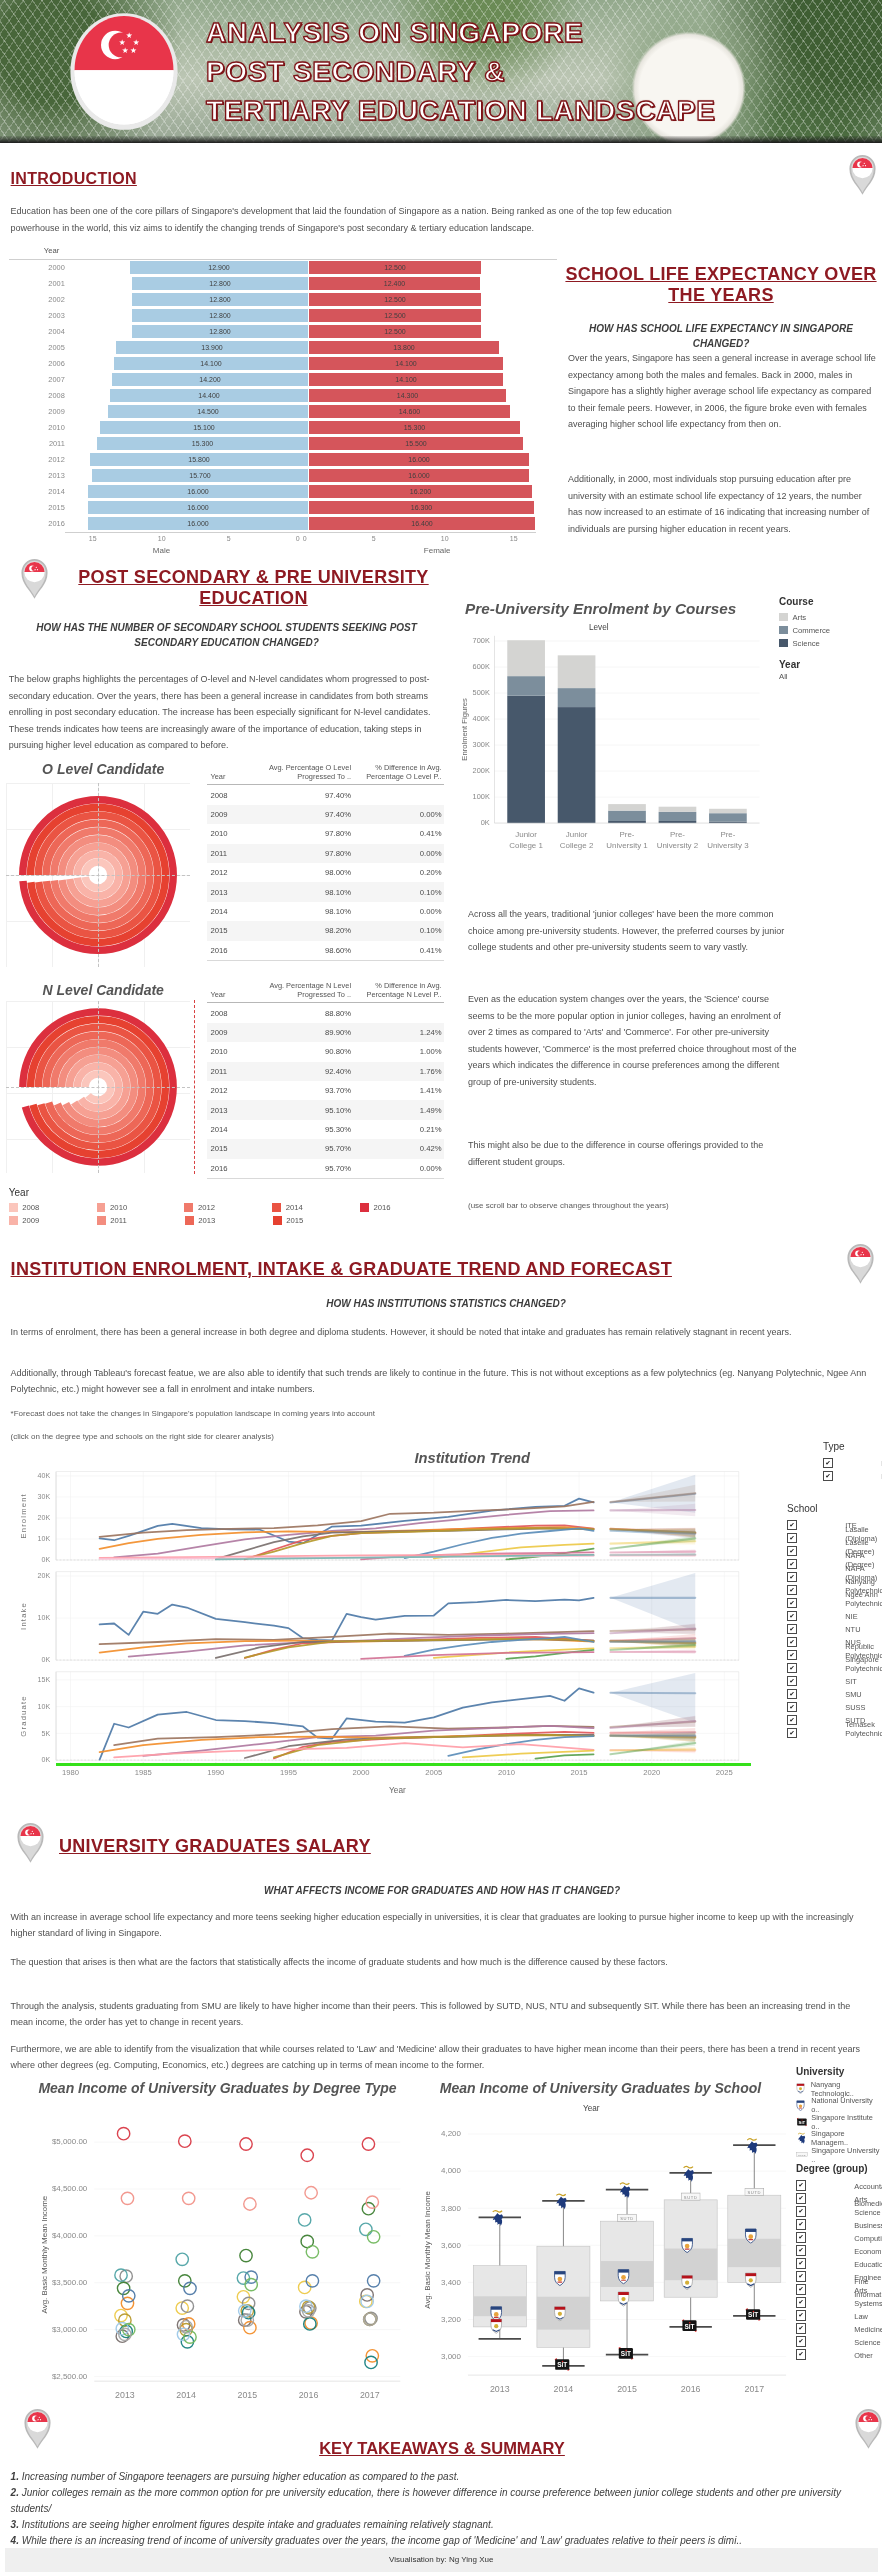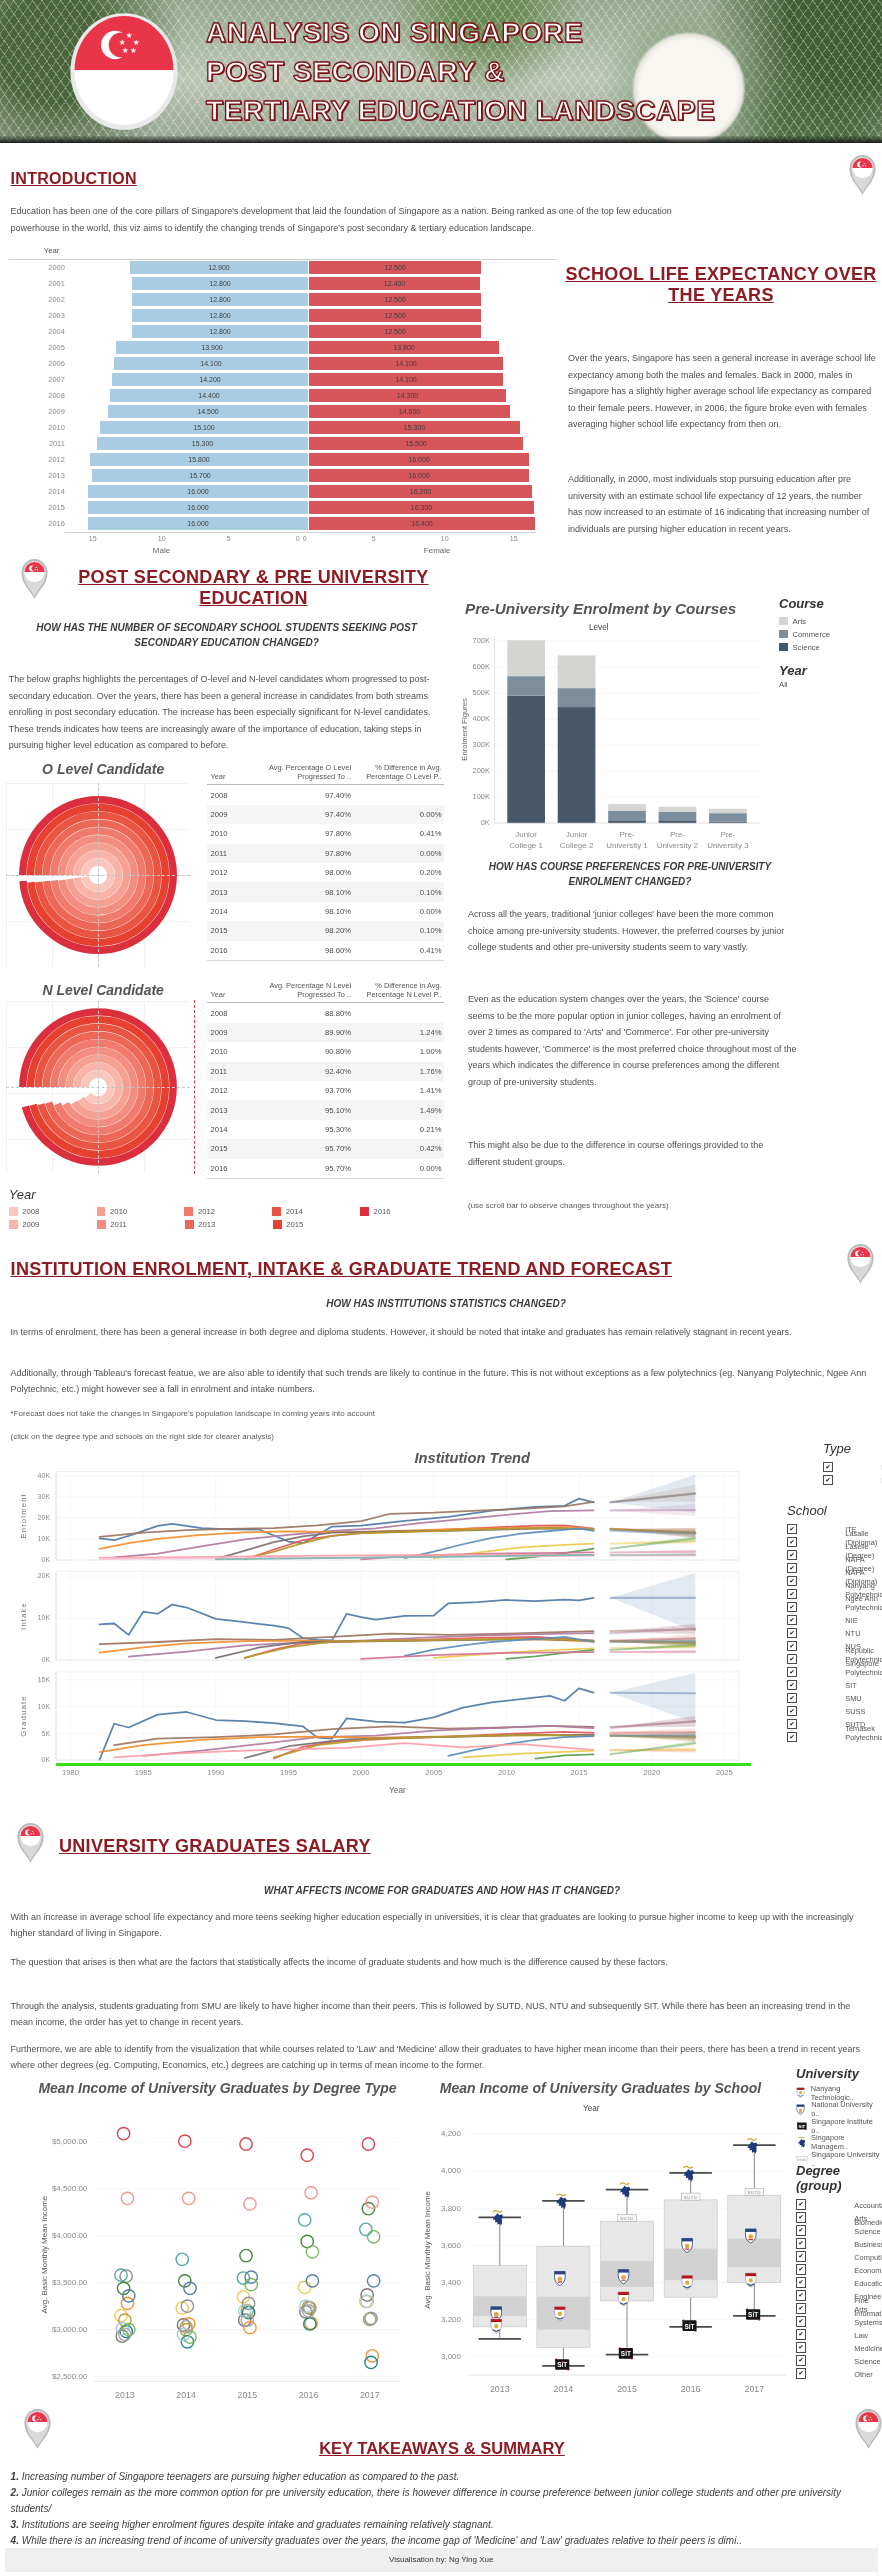--- a/index.html
+++ b/index.html
@@ -44,21 +44,21 @@
   .tbl-row:nth-child(even){background:#f5f5f5;}
   .c-year{width:46px;padding-left:3.5px;}
   .c-num{width:100px;text-align:right;padding-right:5.9px;}
   .c-num2{width:88px;text-align:right;padding-right:2.4px;}
   
   .radial-wrap{background-image:linear-gradient(#f0f0f0 0.6px,transparent 0.6px),
       linear-gradient(90deg,#f0f0f0 0.6px,transparent 0.6px);background-size:46px 46px;}
   .crosshair-h{position:absolute;left:0;top:50%;width:100%;border-top:0.6px dashed #c3c3c3;}
   .crosshair-v{position:absolute;top:0;left:50%;height:100%;border-left:0.6px dashed #c3c3c3;}
   
-  .leg-title{font-size:13px;color:#333;font-weight:700;font-style:italic;}
+  .leg-title{font-size:10px;color:#333;font-weight:700;}
   .leg-item{display:flex;align-items:center;font-size:7.7px;color:#555;}
   .sw{width:8.8px;height:8.8px;margin-right:4.7px;flex:0 0 8.8px;}
   .cb{display:flex;align-items:flex-end;height:13px;font-size:7.4px;color:#555;gap:44px;}
   .cb .box{width:8.2px;height:8.2px;border:0.9px solid #4a4a4a;margin-right:4.1px;display:flex;
            align-items:center;justify-content:center;font-size:6.5px;color:#222;background:#fff;flex:0 0 8.2px;}
   .footer-bar{position:absolute;left:4.7px;top:2548px;width:873px;height:23.6px;background:#efefef;
       display:flex;align-items:center;justify-content:center;font-size:8px;color:#333;}
   .takeaway{font-style:italic;color:#3f3f3f;font-size:10px;line-height:16px;}
   .takeaway b{font-weight:800;}
   svg text{font-family:"Liberation Sans",sans-serif;}
@@ -236,20 +236,21 @@
         <span class="abs" style="top: 2.4px; font-size: 7px; color: rgb(136, 136, 136); left: 376px;">10</span>
         <span class="abs" style="top: 2.4px; font-size: 7px; color: rgb(136, 136, 136); left: 445px;">15</span>
       </div>
     <div style="position:relative;height:14px;margin-left:56px;width:471px;">
       <span class="abs" style="left:88px;color:#666;font-size:8px;">Male</span>
       <span class="abs" style="left:359px;color:#666;font-size:8px;">Female</span>
     </div>
   </div>
 
   <div class="abs h-red big-title" style="left:565px;top:264px;width:312px;text-align:center;">SCHOOL LIFE EXPECTANCY OVER THE YEARS</div>
+  <div class="abs q" style="left:565px;top:321px;width:312px;">HOW HAS SCHOOL LIFE EXPECTANCY IN SINGAPORE CHANGED?</div>
   <div class="abs body-text" style="left:568px;top:350px;width:309px;">Over the years, Singapore has seen a general increase in average school life expectancy among both the males and females. Back in 2000, males in Singapore has a slightly higher average school life expectancy as compared to their female peers. However, in 2006, the figure broke even with females averaging higher school life expectancy from then on.</div>
   <div class="abs body-text" style="left:568px;top:471px;width:309px;">Additionally, in 2000, most individuals stop pursuing education after pre university with an estimate school life expectancy of 12 years, the number has now increased to an estimate of 16 indicating that increasing number of individuals are pursing higher education in recent years.</div>
 
   <div class="abs" style="left:19px;top:556px;"><svg width="31" height="44" viewBox="0 0 52 74">
         <path d="M26 72 C20 58 4 48 4 28 A22 23 0 0 1 48 28 C48 48 32 58 26 72 Z" fill="#b9b9b9"></path>
         <path d="M26 68 C21 56 7 47 7 28 A19 20 0 0 1 45 28 C45 47 31 56 26 68 Z" fill="#d9d9d9"></path>
         <circle cx="26" cy="27" r="17" fill="#fff"></circle>
         <path d="M9 27 A17 17 0 0 1 43 27 Z" fill="#e8354a"></path>
         <circle cx="22" cy="21" r="5" fill="#fff"></circle>
         <circle cx="25" cy="21" r="4.2" fill="#e8354a"></circle>
@@ -510,21 +511,20 @@
           <span>Commerce</span>
         </div>
         <div class="leg-item" style="height: 13px;">
           <div class="sw" style="background: rgb(71, 88, 107);"></div>
           <span>Science</span>
         </div>
       </div>
     <div class="leg-title" style="margin-top:9.4px;">Year</div>
     <div style="font-size:7.7px;color:#555;margin-top:2.4px;">All</div>
   </div>
-  <div class="abs q" style="left:465px;top:859px;width:330px;">HOW HAS COURSE PREFERENCES FOR PRE-UNIVERSITY ENROLMENT CHANGED?</div>
   <div class="abs body-text" style="left:468px;top:906px;width:330px;">Across all the years, traditional 'junior colleges' have been the more common choice among pre-university students. However, the preferred courses by junior college students and other pre-university students seem to vary vastly.</div>
   <div class="abs body-text" style="left:468px;top:991px;width:330px;">Even as the education system changes over the years, the 'Science' course seems to be the more popular option in junior colleges, having an enrolment of over 2 times as compared to 'Arts' and 'Commerce'. For other pre-university students however, 'Commerce' is the most preferred choice throughout most of the years which indicates the difference in course preferences among the different group of pre-university students.</div>
   <div class="abs body-text" style="left:468px;top:1137px;width:330px;">This might also be due to the difference in course offerings provided to the different student groups.</div>
   <div class="abs note-text" style="left:468px;top:1201px;width:330px;">(use scroll bar to observe changes throughout the years)</div>
 
   <div class="abs h-red big-title" style="left:10.6px;top:1259px;">INSTITUTION ENROLMENT, INTAKE &amp; GRADUATE TREND  AND FORECAST</div>
   <div class="abs" style="left:845px;top:1241px;"><svg width="31" height="44" viewBox="0 0 52 74">
         <path d="M26 72 C20 58 4 48 4 28 A22 23 0 0 1 48 28 C48 48 32 58 26 72 Z" fill="#b9b9b9"></path>
         <path d="M26 68 C21 56 7 47 7 28 A19 20 0 0 1 45 28 C45 47 31 56 26 68 Z" fill="#d9d9d9"></path>
         <circle cx="26" cy="27" r="17" fill="#fff"></circle>

